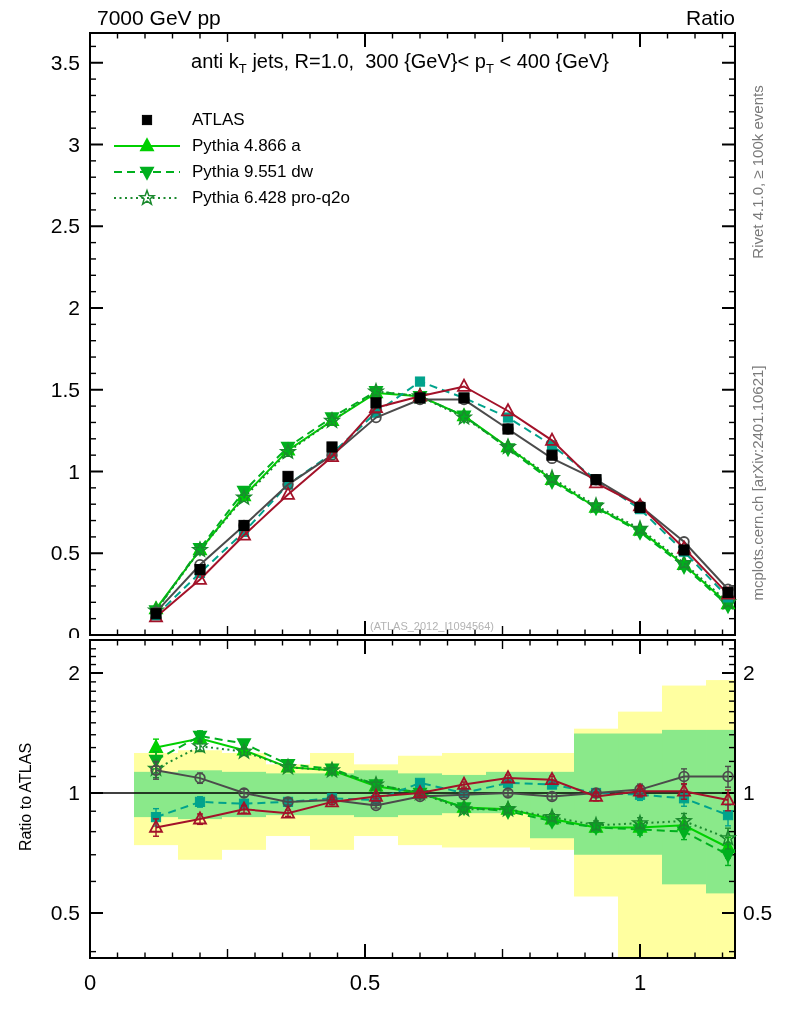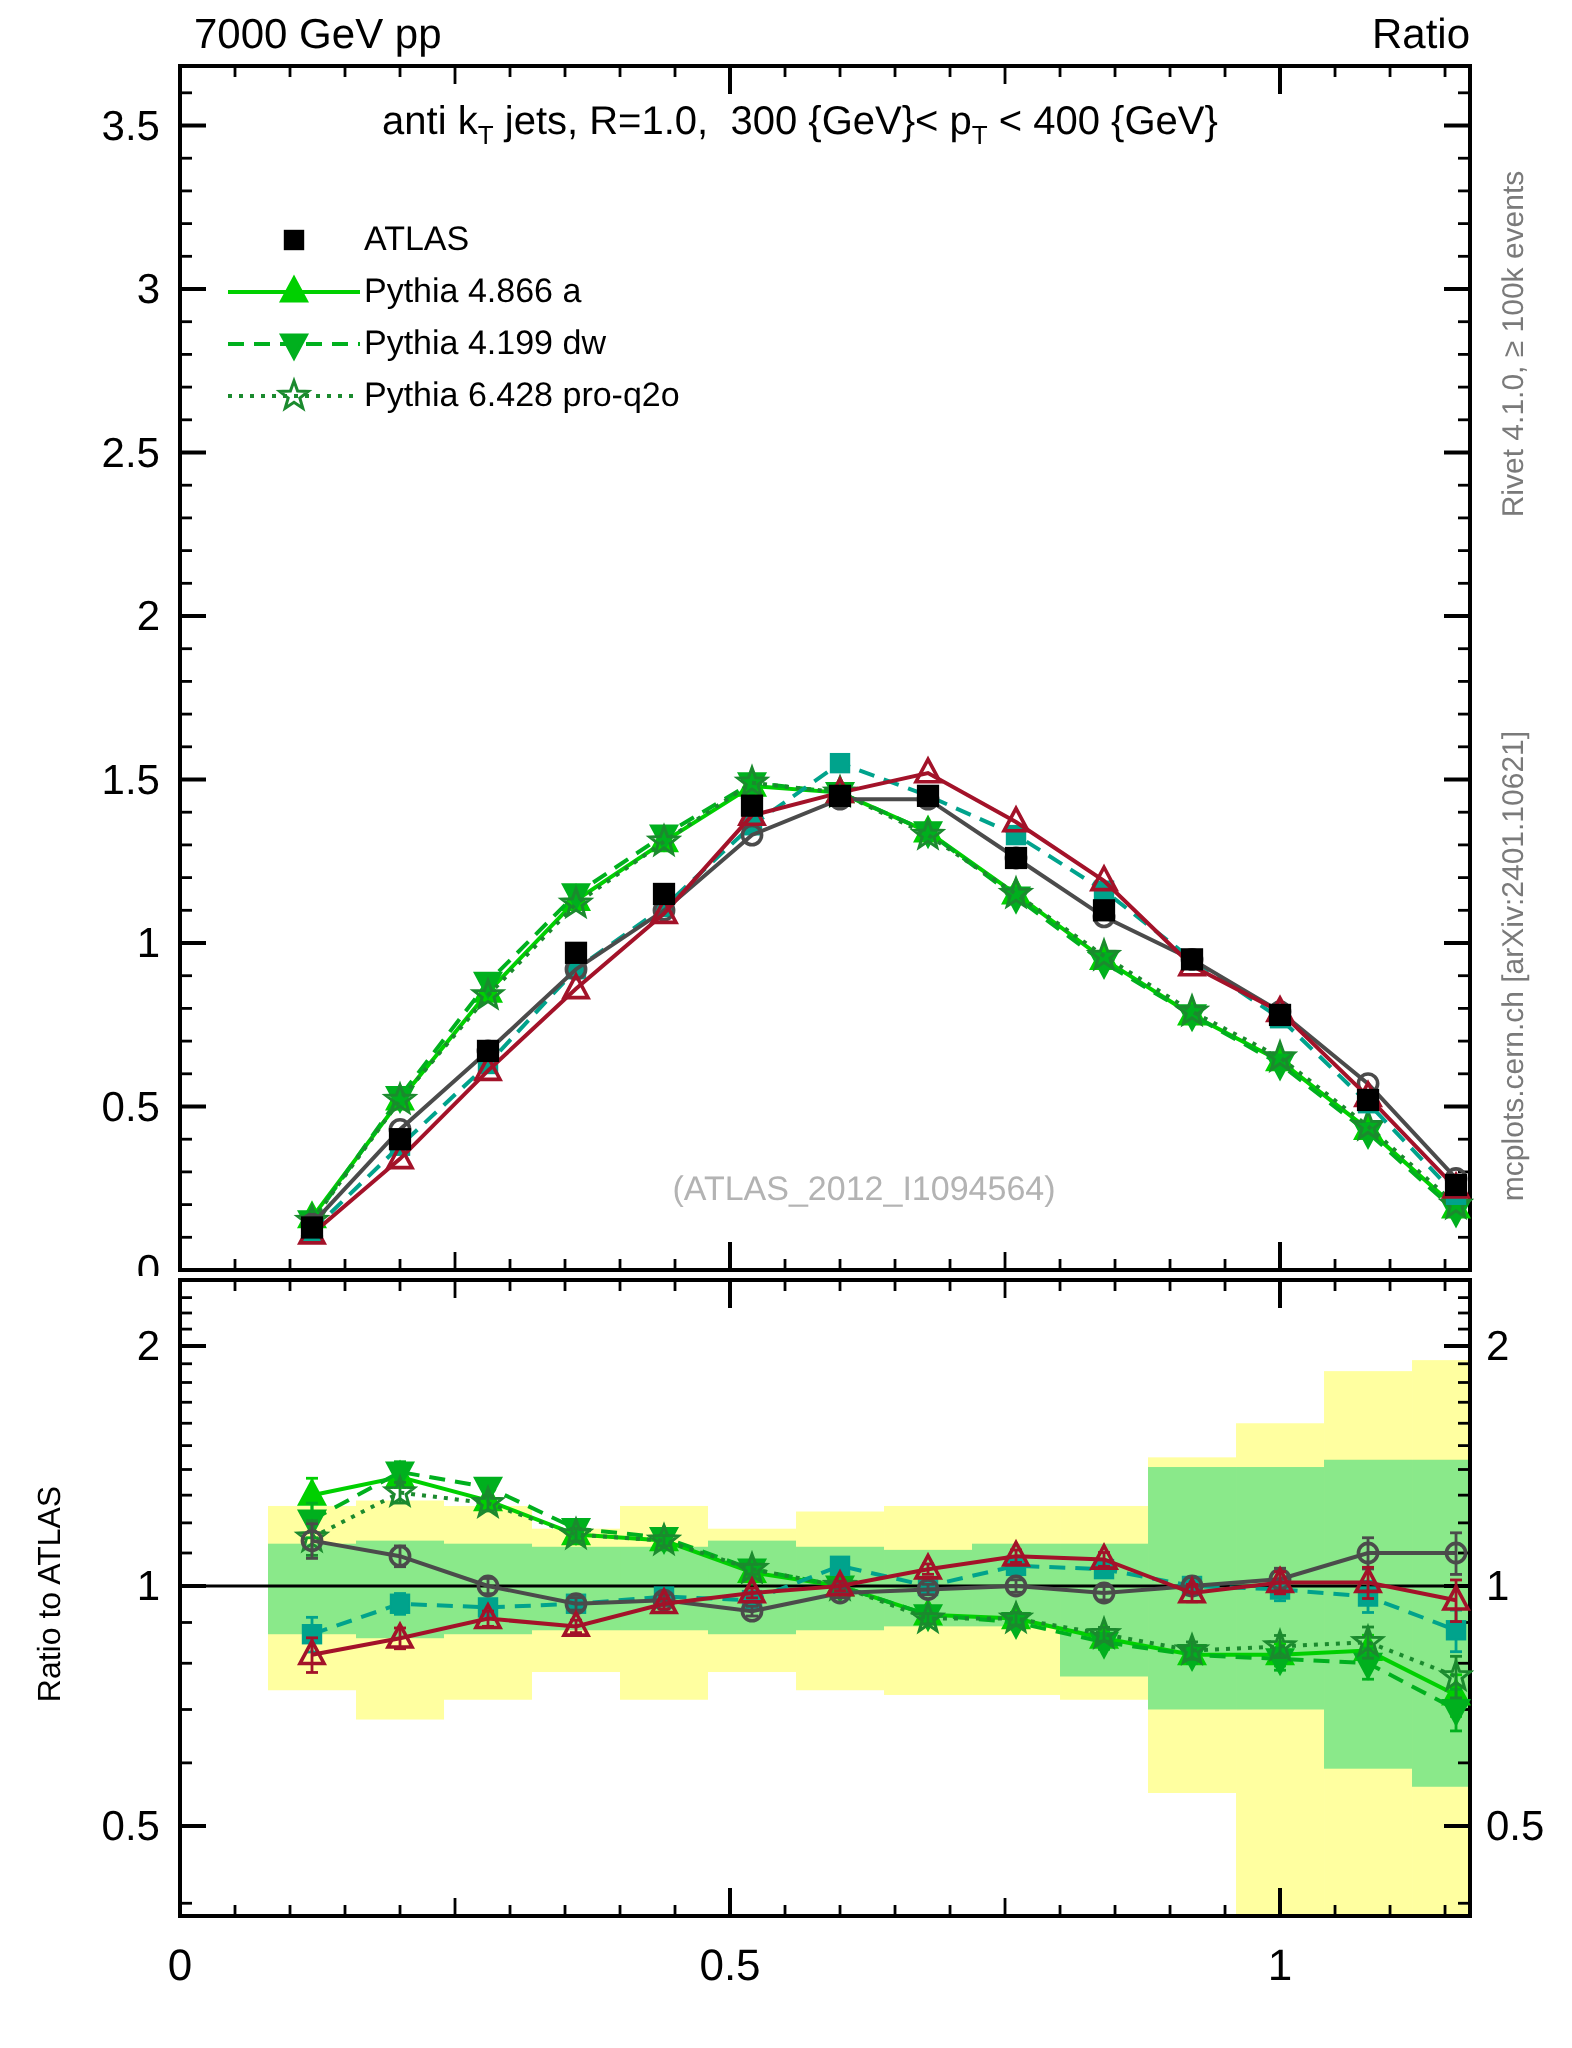--- a/index.html
+++ b/index.html
@@ -7,23 +7,23 @@
         font-family:"Liberation Sans",sans-serif;color:#000;overflow:hidden;}
   #plot{position:absolute;left:0;top:0;}
   .hdr{position:absolute;top:6px;font-size:21px;text-align:center;}
   .hdr-left{left:97px;}
   .hdr-right{right:51px;}
   .panel-title{position:absolute;left:400px;top:50px;transform:translateX(-50%);
                font-size:20px;white-space:pre;}
   .panel-title sub{font-size:13px;}
   .legend{position:absolute;left:112px;top:107px;}
   .lg-row{display:flex;align-items:center;height:26px;}
-  .lg-label{font-size:17px;white-space:pre;}
-  .watermark{position:absolute;left:432px;top:595px;transform:translate(-50%,-50%);
-             font-size:17px;color:#b3b3b3;white-space:nowrap;}
+  .lg-label{font-size:17px;margin-left:10px;white-space:pre;}
+  .watermark{position:absolute;left:432px;top:626px;transform:translate(-50%,-50%);
+             font-size:11px;color:#b3b3b3;white-space:nowrap;}
   .side-note{position:absolute;white-space:nowrap;font-size:15px;color:#7a7a7a;
              transform:translate(-50%,-50%) rotate(-90deg);}
   .note-top{left:757px;top:172px;}
   .note-bottom{left:757px;top:483px;}
   .ratio-ylabel{position:absolute;left:26px;top:797px;white-space:nowrap;
                 transform:translate(-50%,-50%) rotate(-90deg);font-size:16px;}
 </style>
 </head>
 <body>
 
@@ -761,21 +761,21 @@
           <line x1="2" y1="10" x2="68" y2="10" stroke="#00d000" stroke-width="2"></line>
           <path d="M35 3.2 L41 14.4 L29 14.4 Z" fill="#00d000" stroke="#00d000" stroke-width="1.8"></path>
         </svg>
         <span class="lg-label">Pythia 4.866 a</span>
       </div>
       <div class="lg-row">
         <svg width="70" height="20">
           <line x1="2" y1="10" x2="68" y2="10" stroke="#00b01e" stroke-width="2" stroke-dasharray="8,5"></line>
           <path d="M35 16.8 L41 5.6 L29 5.6 Z" fill="#00b01e" stroke="#00b01e" stroke-width="1.8"></path>
         </svg>
-        <span class="lg-label">Pythia 4.199 dw</span>
+        <span class="lg-label">Pythia 9.551 dw</span>
       </div>
       <div class="lg-row">
         <svg width="70" height="20">
           <line x1="2" y1="10" x2="68" y2="10" stroke="#1b8a2e" stroke-width="2" stroke-dasharray="2,3.5"></line>
           <path d="M35.0 2.5 L36.8 7.5 L42.1 7.7 L37.9 11.0 L39.4 16.1 L35.0 13.1 L30.6 16.1 L32.1 11.0 L27.9 7.7 L33.2 7.5 Z" fill="none" stroke="#1b8a2e" stroke-width="1.5"></path>
         </svg>
         <span class="lg-label">Pythia 6.428 pro-q2o</span>
       </div>
     </div>
 

